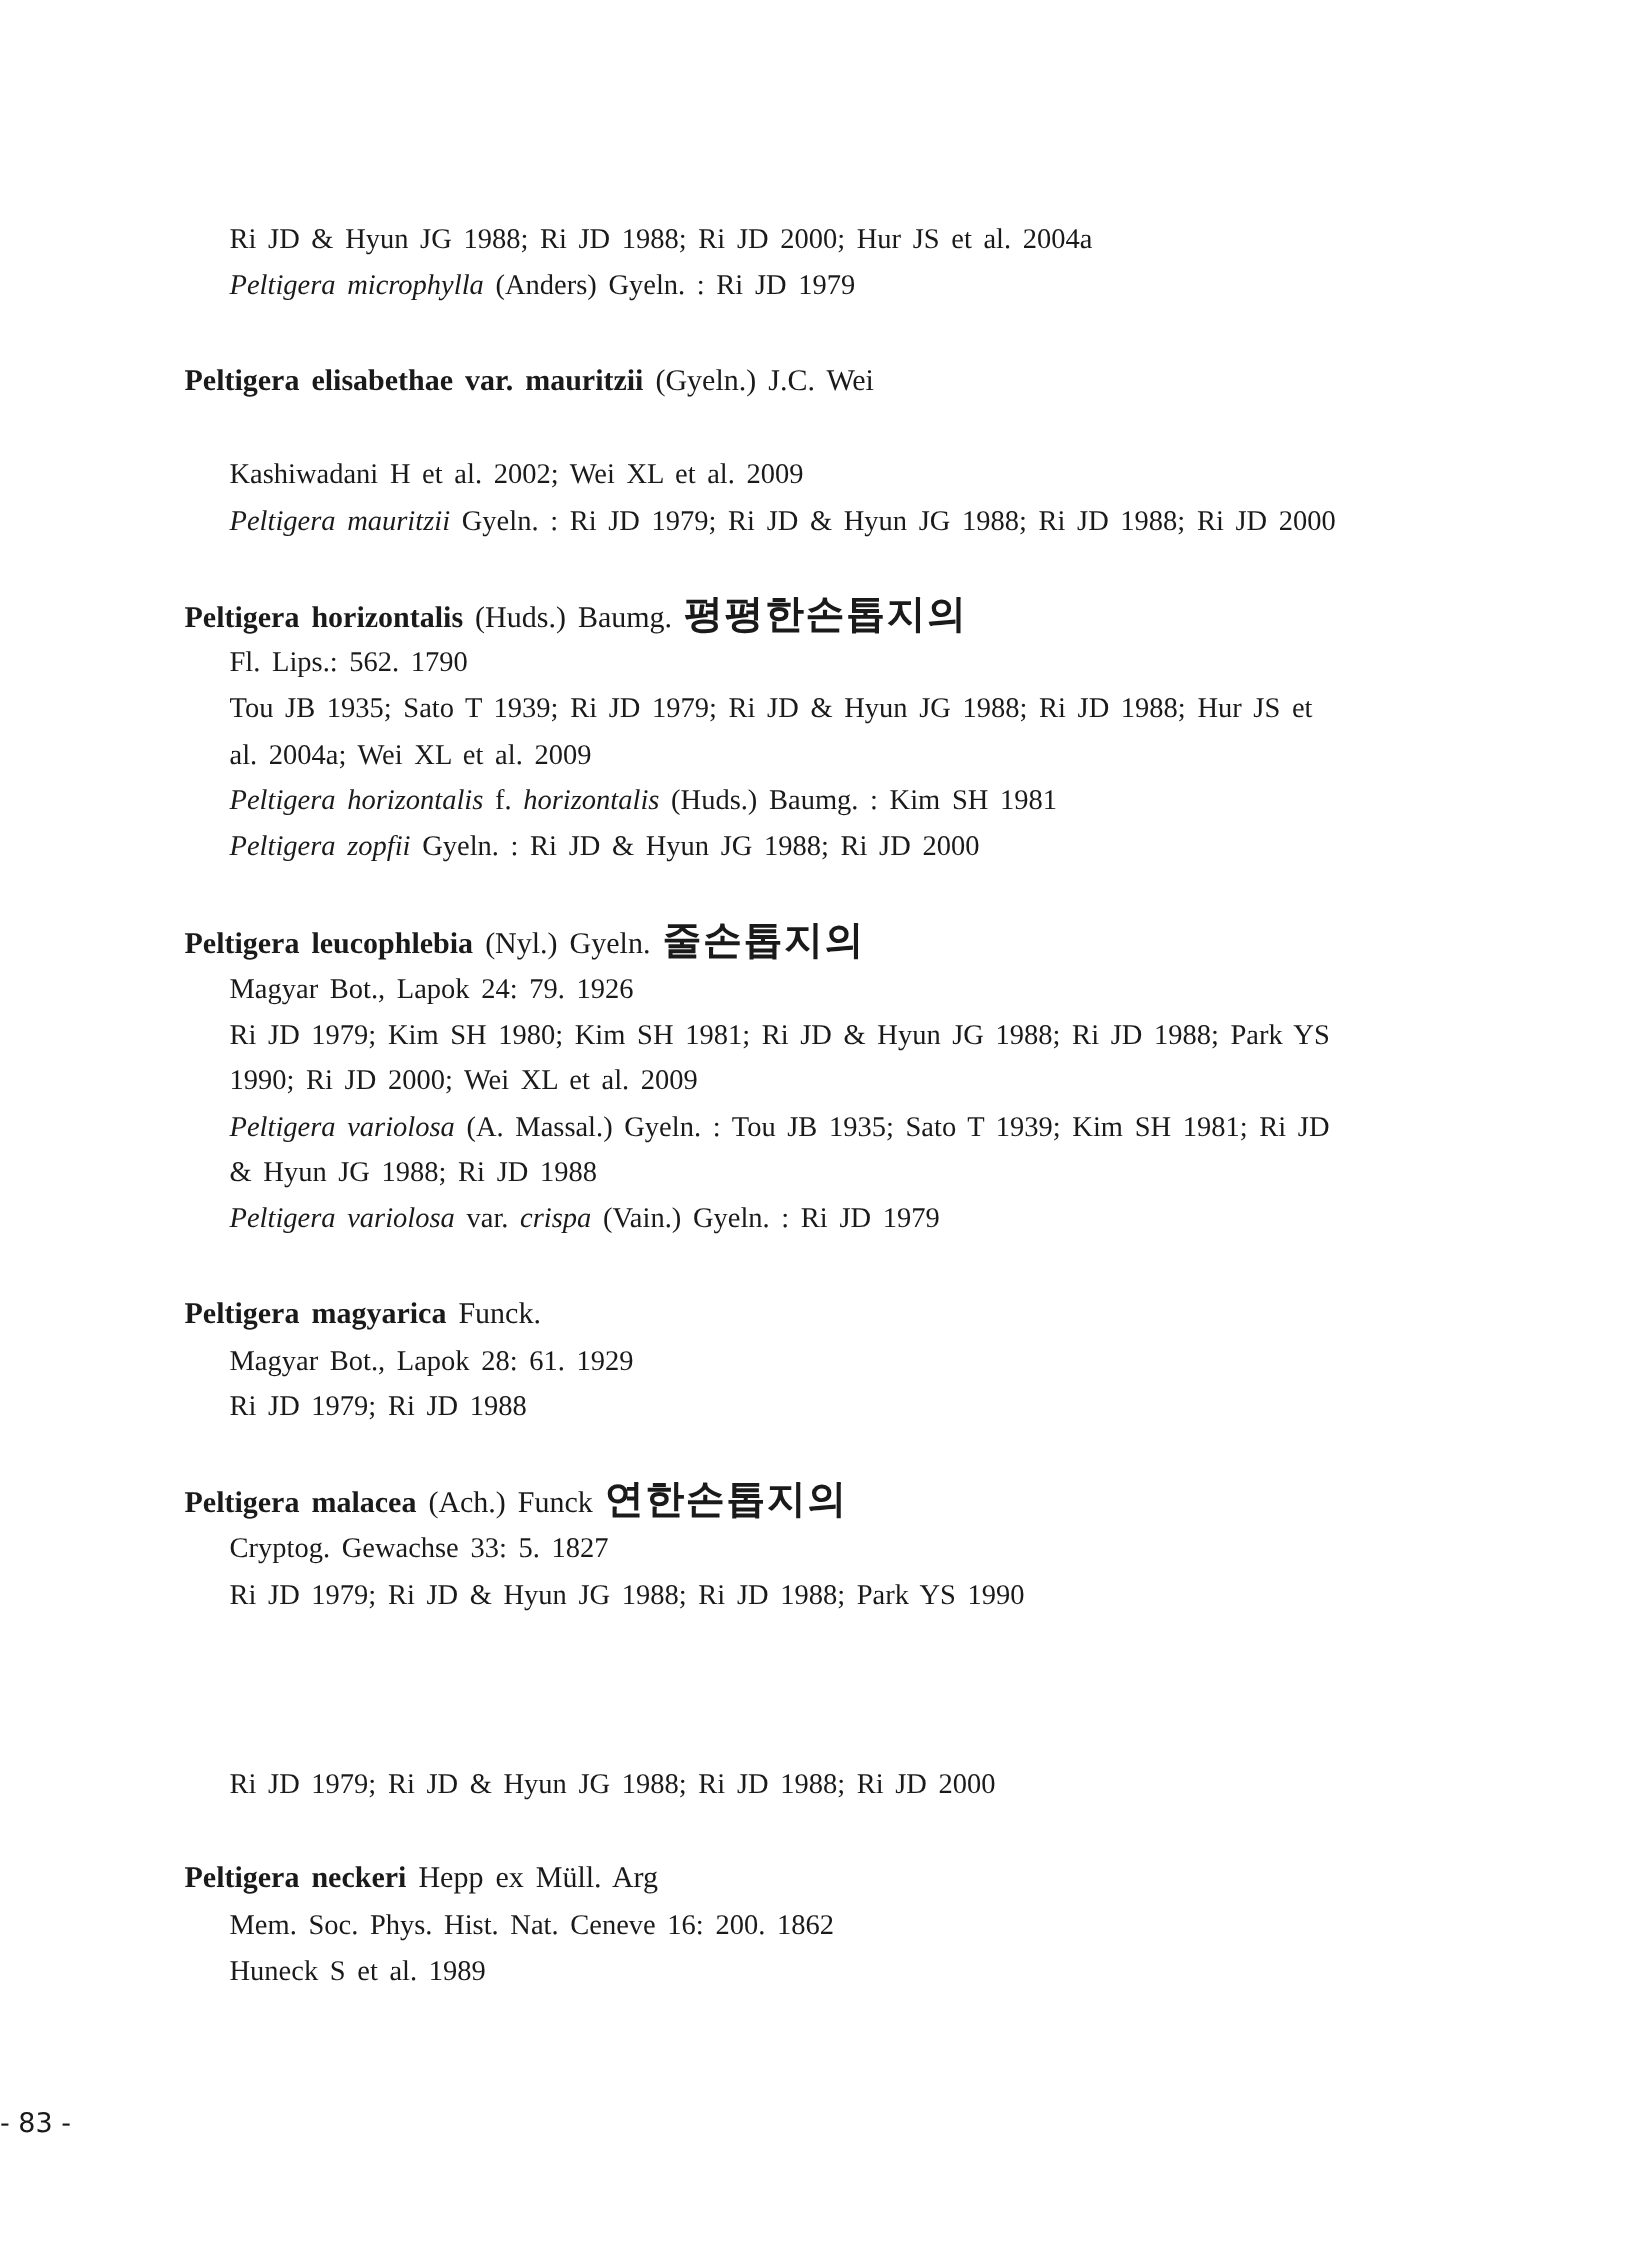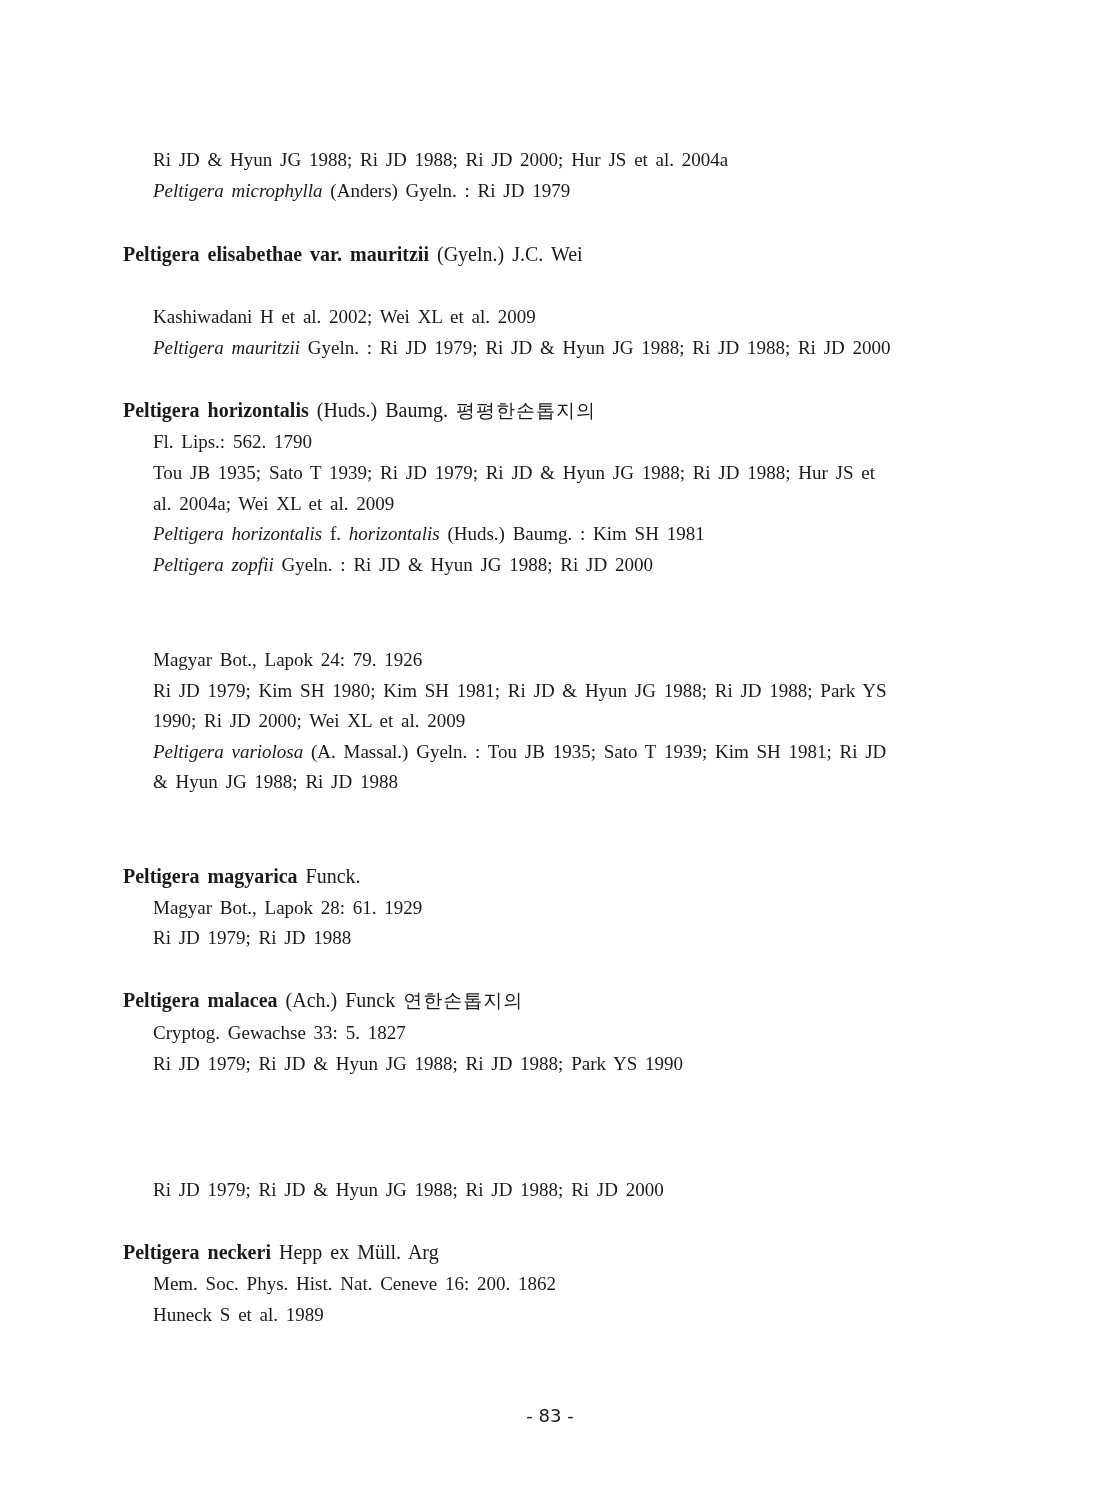--- a/index.html
+++ b/index.html
@@ -4,22 +4,22 @@
 <style>
   html, body { margin: 0; padding: 0; background: #ffffff; }
   body { width: 1100px; height: 1504px; position: relative; overflow: hidden;
          font-family: "Liberation Serif", "DejaVu Serif", serif; color: #1a1a1a; }
   .page { position: absolute; left: 0; top: 0; width: 1032px; height: 1504px; }
   .line { position: absolute; white-space: nowrap; font-size: 19px; line-height: 24px; word-spacing: 3px; }
   .indent { left: 153px; }
   .head { left: 123px; font-size: 20px; }
   .b { font-weight: bold; }
   .i { font-style: italic; }
-  .ko { font-family: "DejaVu Sans", sans-serif; font-size: 19px; font-weight: normal; letter-spacing: 1px; }
-  .footer { position: absolute; top: 1405px; left: 0; width: 1100px; text-align: center;
+  .ko { font-family: "DejaVu Sans", sans-serif; font-size: 26px; font-weight: bold; letter-spacing: 1px; }
+  .footer { position: absolute; top: 1405px; left: 0; width: 1100px; text-align: left;
             font-family: "DejaVu Sans", sans-serif; font-size: 18px; }
 </style>
 </head>
 <body>
 
 <div class="page">
 
   <div class="line indent" style="top:148px">Ri JD &amp; Hyun JG 1988; Ri JD 1988; Ri JD 2000; Hur JS et al. 2004a</div>
   <div class="line indent" style="top:179px"><span class="i">Peltigera microphylla</span><span> (Anders) Gyeln. : Ri JD 1979</span></div>
 
@@ -27,25 +27,27 @@
   <div class="line indent" style="top:305px">Kashiwadani H et al. 2002; Wei XL et al. 2009</div>
   <div class="line indent" style="top:336px"><span class="i">Peltigera mauritzii</span><span> Gyeln. : Ri JD 1979; Ri JD &amp; Hyun JG 1988; Ri JD 1988; Ri JD 2000</span></div>
 
   <div class="line head" style="top:398px"><span class="b">Peltigera horizontalis</span><span> (Huds.) Baumg. </span><span class="ko">평평한손톱지의</span></div>
   <div class="line indent" style="top:430px">Fl. Lips.: 562. 1790</div>
   <div class="line indent" style="top:461px">Tou JB 1935; Sato T 1939; Ri JD 1979; Ri JD &amp; Hyun JG 1988; Ri JD 1988; Hur JS et</div>
   <div class="line indent" style="top:492px">al. 2004a; Wei XL et al. 2009</div>
   <div class="line indent" style="top:522px"><span class="i">Peltigera horizontalis</span><span> f. </span><span class="i">horizontalis</span><span> (Huds.) Baumg. : Kim SH 1981</span></div>
   <div class="line indent" style="top:553px"><span class="i">Peltigera zopfii</span><span> Gyeln. : Ri JD &amp; Hyun JG 1988; Ri JD 2000</span></div>
 
+  <div class="line head" style="top:615px"><span class="b">Peltigera leucophlebia</span><span> (Nyl.) Gyeln. </span><span class="ko">줄손톱지의</span></div>
   <div class="line indent" style="top:648px">Magyar Bot., Lapok 24: 79. 1926</div>
   <div class="line indent" style="top:679px">Ri JD 1979; Kim SH 1980; Kim SH 1981; Ri JD &amp; Hyun JG 1988; Ri JD 1988; Park YS</div>
   <div class="line indent" style="top:709px">1990; Ri JD 2000; Wei XL et al. 2009</div>
   <div class="line indent" style="top:740px"><span class="i">Peltigera variolosa</span><span> (A. Massal.) Gyeln. : Tou JB 1935; Sato T 1939; Kim SH 1981; Ri JD</span></div>
   <div class="line indent" style="top:770px"><span>&amp; Hyun JG 1988; Ri JD 1988</span></div>
+  <div class="line indent" style="top:801px"><span class="i">Peltigera variolosa</span><span> var. </span><span class="i">crispa</span><span> (Vain.) Gyeln. : Ri JD 1979</span></div>
 
   <div class="line head" style="top:864px"><span class="b">Peltigera magyarica</span><span> Funck.</span></div>
   <div class="line indent" style="top:896px">Magyar Bot., Lapok 28: 61. 1929</div>
   <div class="line indent" style="top:926px">Ri JD 1979; Ri JD 1988</div>
 
   <div class="line head" style="top:988px"><span class="b">Peltigera malacea</span><span> (Ach.) Funck </span><span class="ko">연한손톱지의</span></div>
   <div class="line indent" style="top:1021px">Cryptog. Gewachse 33: 5. 1827</div>
   <div class="line indent" style="top:1052px">Ri JD 1979; Ri JD &amp; Hyun JG 1988; Ri JD 1988; Park YS 1990</div>
 
   <div class="line indent" style="top:1178px">Ri JD 1979; Ri JD &amp; Hyun JG 1988; Ri JD 1988; Ri JD 2000</div>

